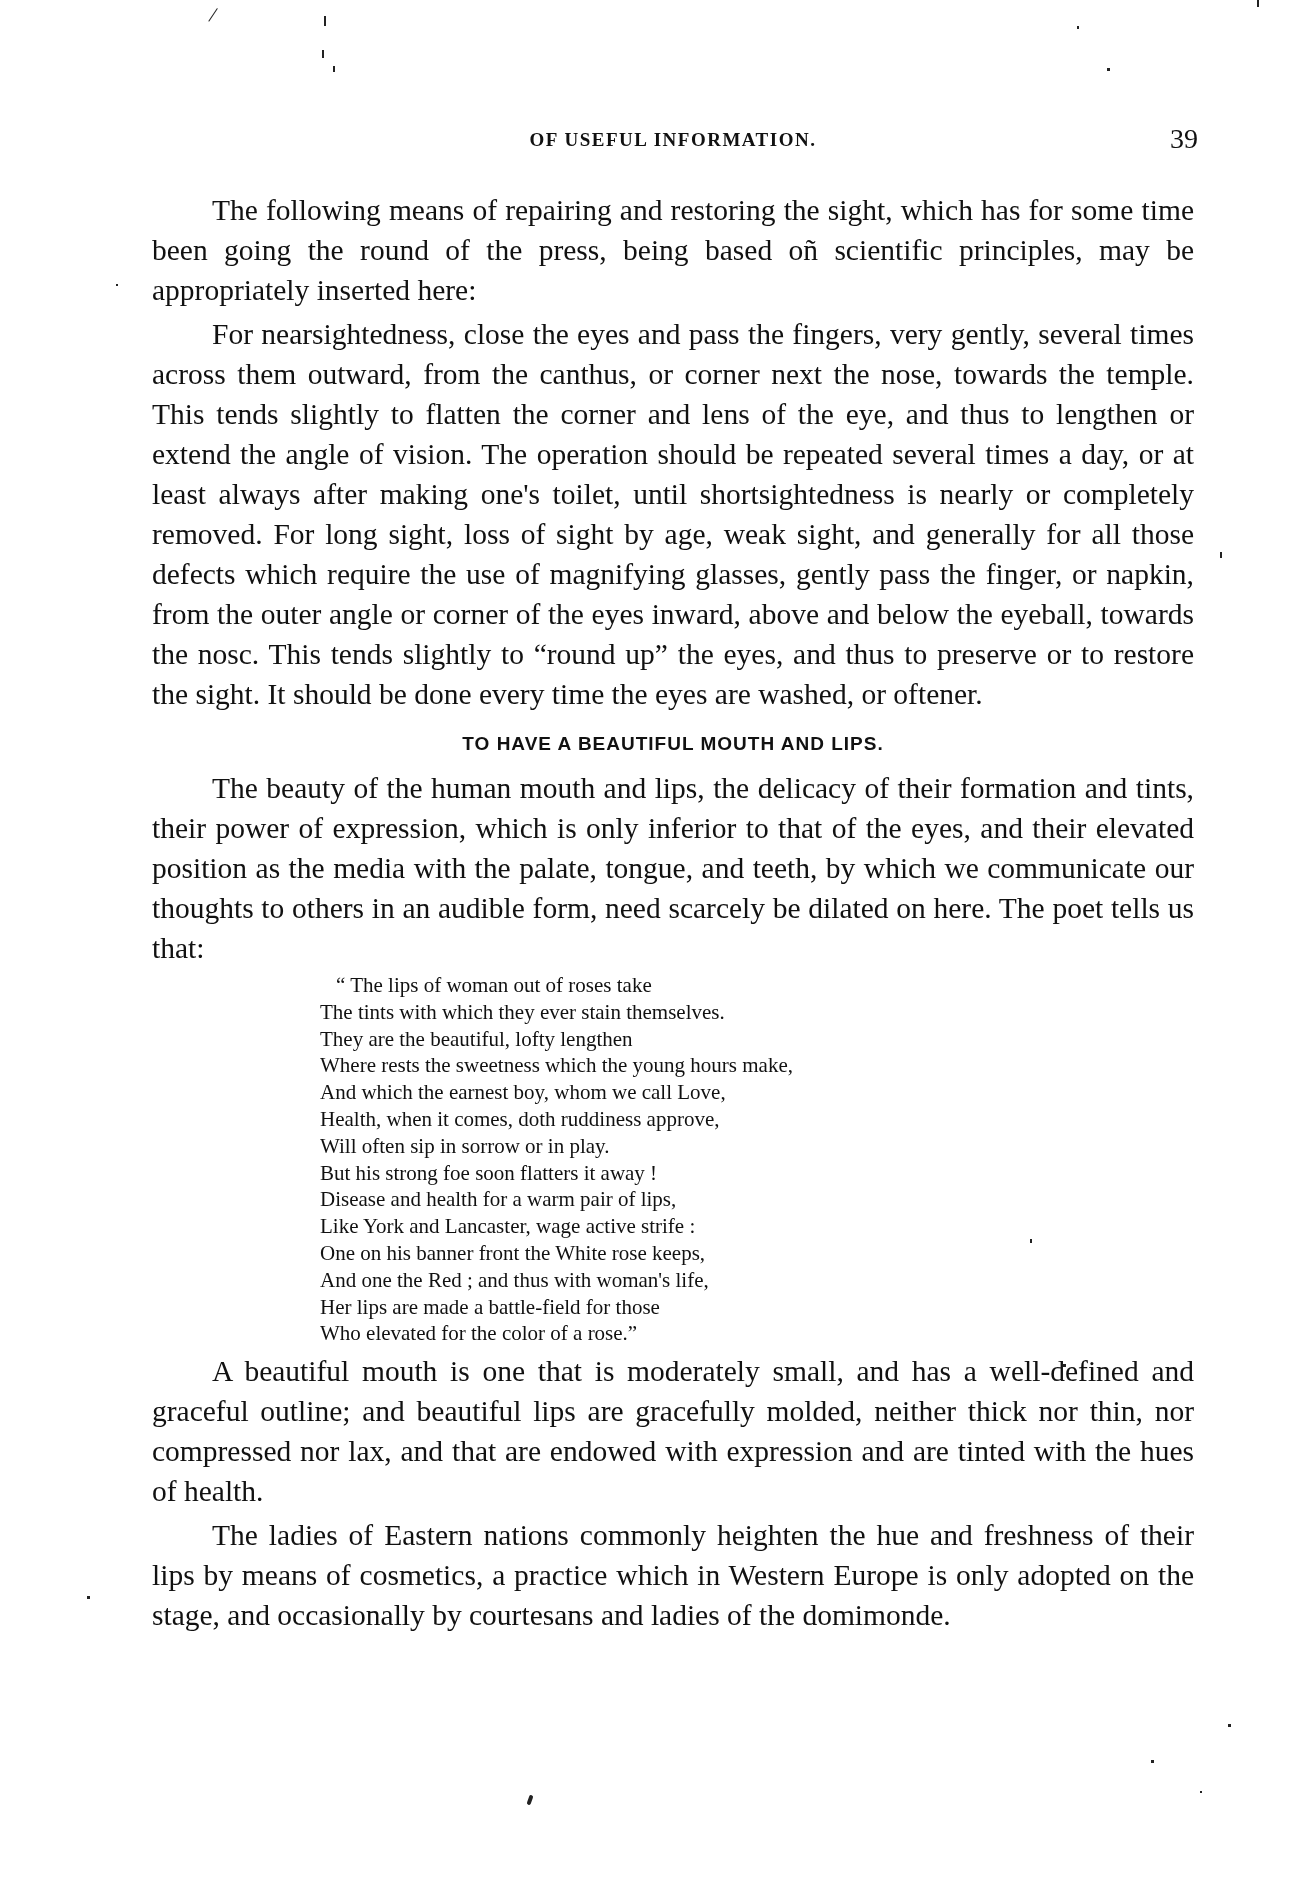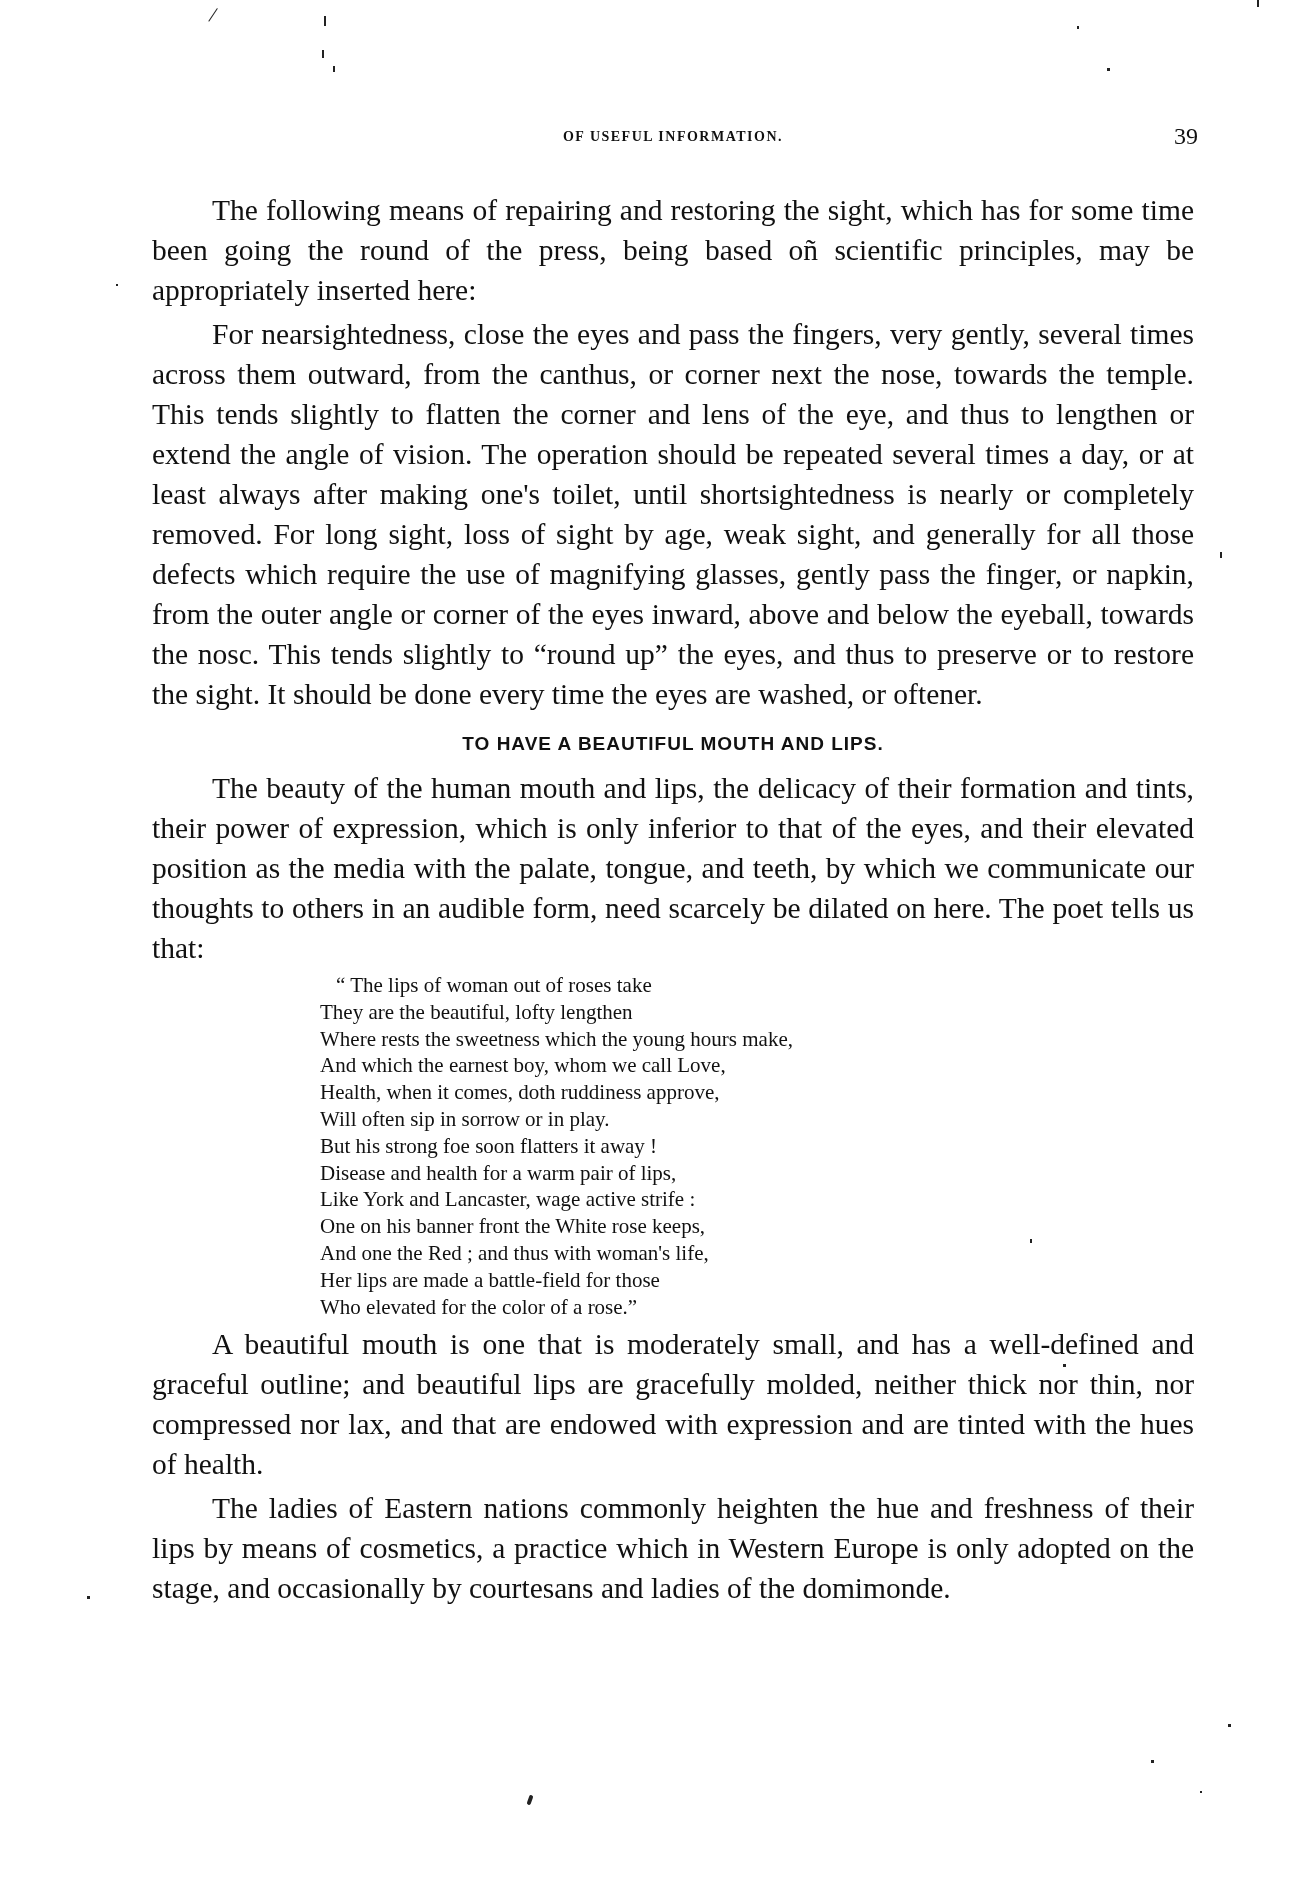--- a/index.html
+++ b/index.html
@@ -1,22 +1,22 @@
 <!DOCTYPE html>
 <html><head>
   <meta charset="utf-8">
   <style>
     html, body { margin: 0; padding: 0; background: #ffffff; }
     body { width: 1296px; height: 1900px; position: relative; overflow: hidden;
            font-family: "Liberation Serif", "DejaVu Serif", serif; color: #111111; }
     .page { position: absolute; left: 0; top: 0; width: 1296px; height: 1900px; }
     .running-head { position: absolute; top: 125px; left: 148px; width: 1050px; height: 30px; }
     .running-title { position: absolute; left: 0; right: 0; text-align: center;
-                     font-size: 14px; letter-spacing: 1.5px; font-weight: bold; top: 4px; }
-    .page-number { position: absolute; right: 0; top: -2px; font-size: 24px; }
+                     font-size: 19px; letter-spacing: 1.5px; font-weight: bold; top: 4px; }
+    .page-number { position: absolute; right: 0; top: -2px; font-size: 28px; }
     .body-text { position: absolute; left: 148px; top: 186px; width: 1050px; }
     .para { margin: 4px; font-size: 29.5px; line-height: 40px; text-align: justify;
             text-align-last: left; text-indent: 60px; }
     .heading { margin: 10px 0 2px 0; text-align: center; font-family: "Liberation Sans", "DejaVu Sans", sans-serif;
                font-weight: bold; font-size: 19px; letter-spacing: 1px; line-height: 40px; }
     .poem { margin: 4px 0 4px 160px; font-size: 21px; line-height: 26.8px; }
     .poem-line { display: block; white-space: nowrap; padding-left: 12px; }
     .poem-line.first { padding-left: 0; margin-left: 28px; }
     .speck { position: absolute; background: #222; }
     .fleck { position: absolute; font-size: 22px; color: #222; }
@@ -51,20 +51,21 @@
   <div class="body-text">
     <p class="para">The following means of repairing and restoring the sight, which has for some time been going the round of the press, being based oñ scientific principles, may be appropriately inserted here:</p>
     <p class="para">For nearsightedness, close the eyes and pass the fingers, very gently, several times across them outward, from the canthus, or corner next the nose, towards the temple. This tends slightly to flatten the corner and lens of the eye, and thus to lengthen or extend the angle of vision. The operation should be repeated several times a day, or at least always after making one's toilet, until shortsightedness is nearly or completely removed. For long sight, loss of sight by age, weak sight, and generally for all those defects which require the use of magnifying glasses, gently pass the finger, or napkin, from the outer angle or corner of the eyes inward, above and below the eyeball, towards the nosc. This tends slightly to “round up” the eyes, and thus to preserve or to restore the sight. It should be done every time the eyes are washed, or oftener.</p>
 
     <div class="heading">TO HAVE A BEAUTIFUL MOUTH AND LIPS.</div>
 
     <p class="para">The beauty of the human mouth and lips, the delicacy of their formation and tints, their power of expression, which is only inferior to that of the eyes, and their elevated position as the media with the palate, tongue, and teeth, by which we communicate our thoughts to others in an audible form, need scarcely be dilated on here. The poet tells us that:</p>
 
     <div class="poem">
       <span class="poem-line first">“ The lips of woman out of roses take</span>
+      <span class="poem-line">The tints with which they ever stain themselves.</span>
       <span class="poem-line">They are the beautiful, lofty lengthen</span>
       <span class="poem-line">Where rests the sweetness which the young hours make,</span>
       <span class="poem-line">And which the earnest boy, whom we call Love,</span>
       <span class="poem-line">Health, when it comes, doth ruddiness approve,</span>
       <span class="poem-line">Will often sip in sorrow or in play.</span>
       <span class="poem-line">But his strong foe soon flatters it away !</span>
       <span class="poem-line">Disease and health for a warm pair of lips,</span>
       <span class="poem-line">Like York and Lancaster, wage active strife :</span>
       <span class="poem-line">One on his banner front the White rose keeps,</span>
       <span class="poem-line">And one the Red ; and thus with woman's life,</span>

